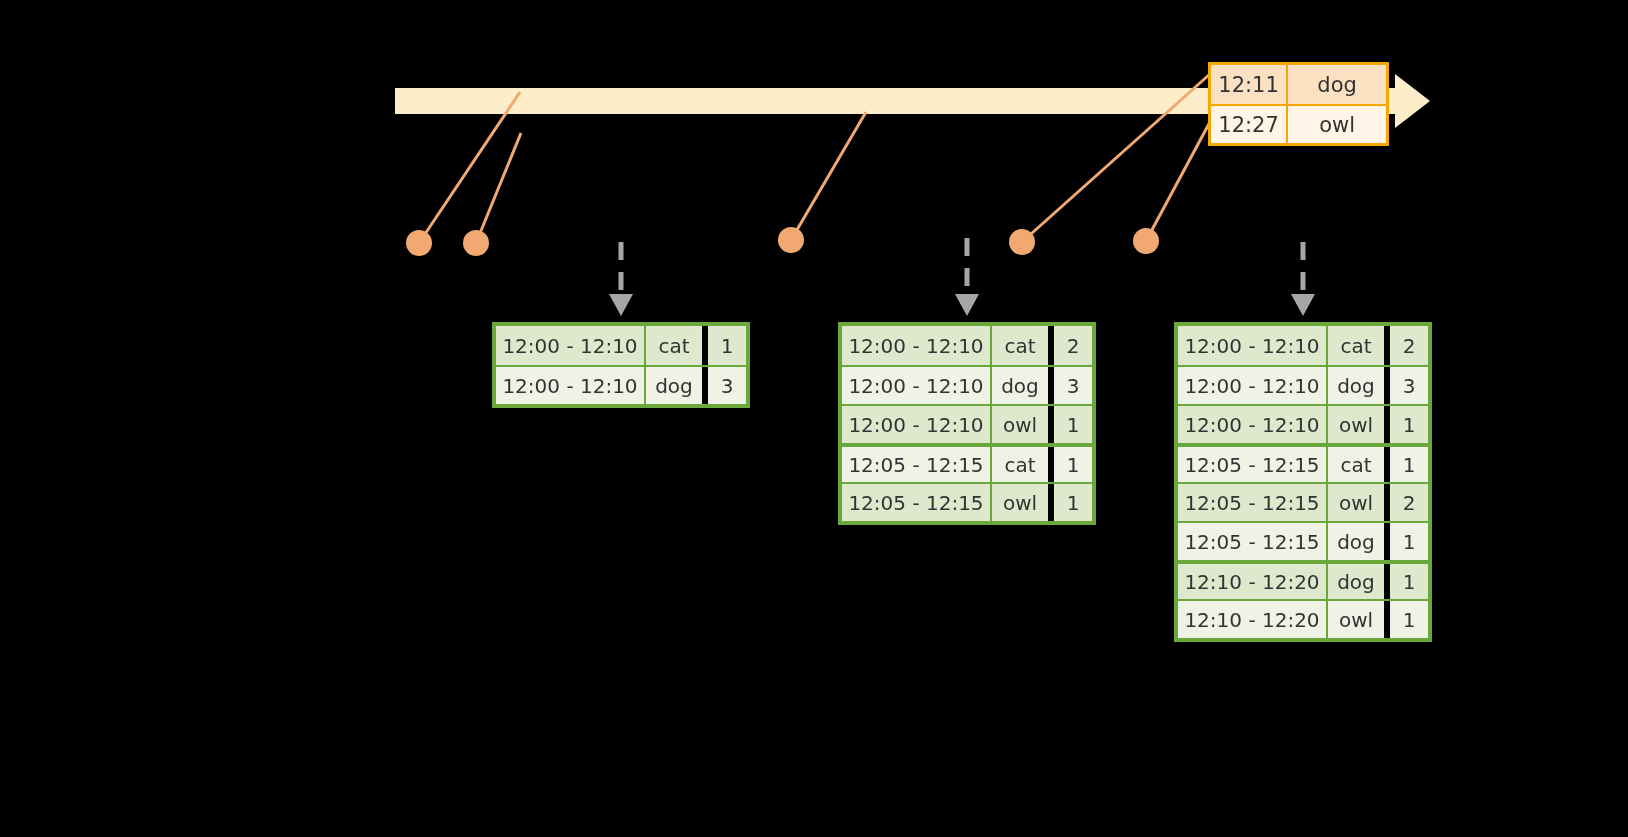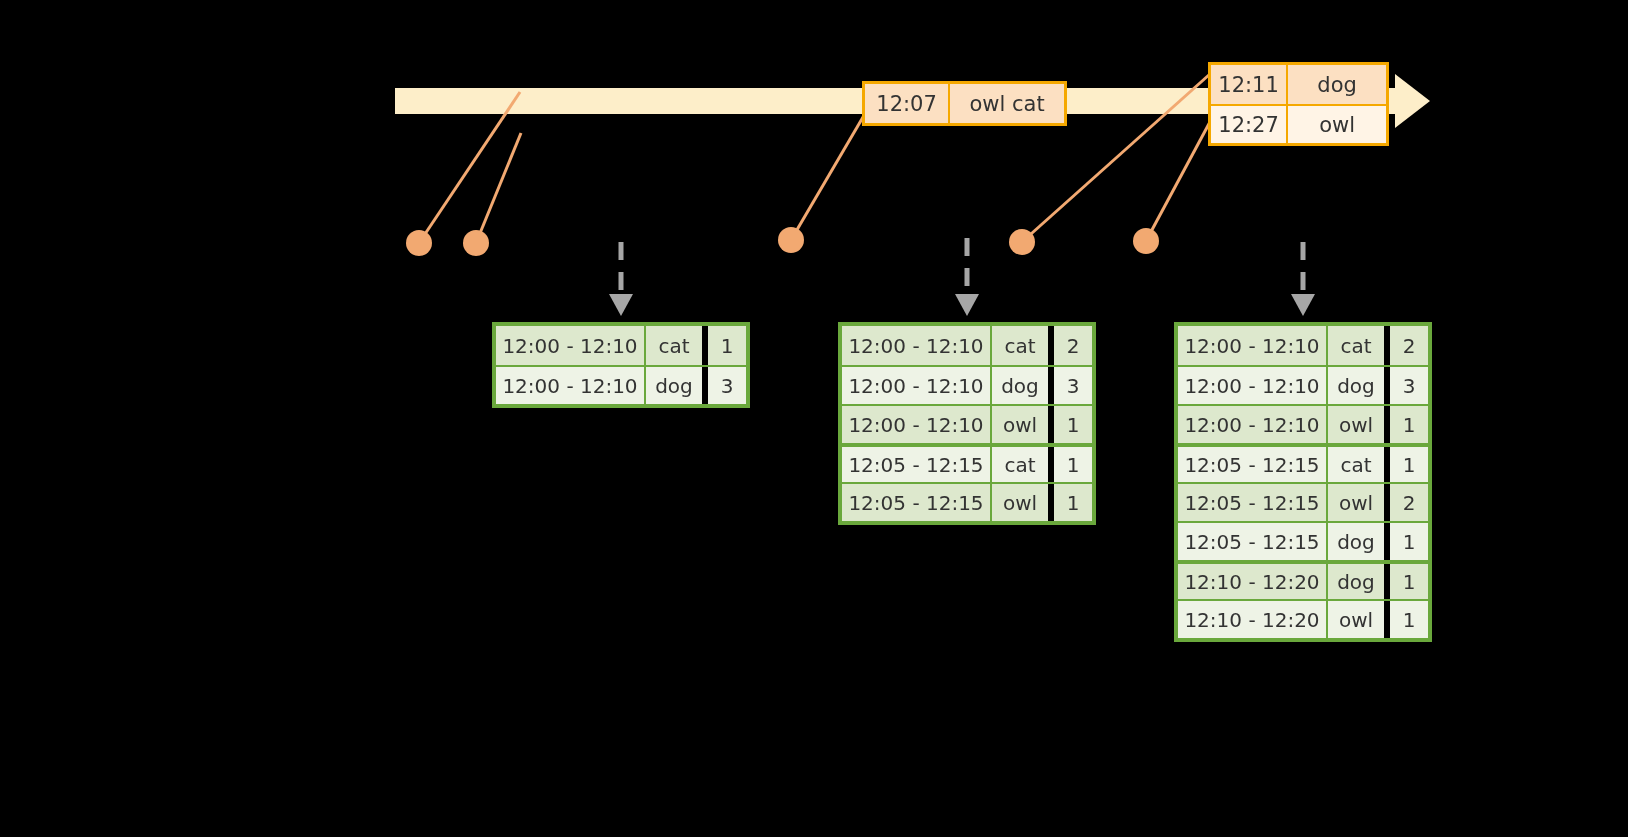--- a/index.html
+++ b/index.html
@@ -117,26 +117,20 @@
       <line x1="1303" y1="242" x2="1303" y2="296"></line>
     </g>
     <g fill="#a6a6a6">
       <polygon points="609,294 633,294 621,316"></polygon>
       <polygon points="955,294 979,294 967,316"></polygon>
       <polygon points="1291,294 1315,294 1303,316"></polygon>
     </g>
   </svg>
 
 
-  <div class="evt" id="evt-b">
-    <div class="evt-row shade">
-      <div class="evt-cell time">12:07</div>
-      <div class="evt-cell val">owl cat</div>
-    </div>
-  </div>
 
   <div class="evt" id="evt-c">
     <div class="evt-row shade">
       <div class="evt-cell time">12:11</div>
       <div class="evt-cell val">dog</div>
     </div>
     <div class="evt-row">
       <div class="evt-cell time">12:27</div>
       <div class="evt-cell val">owl</div>
     </div>

